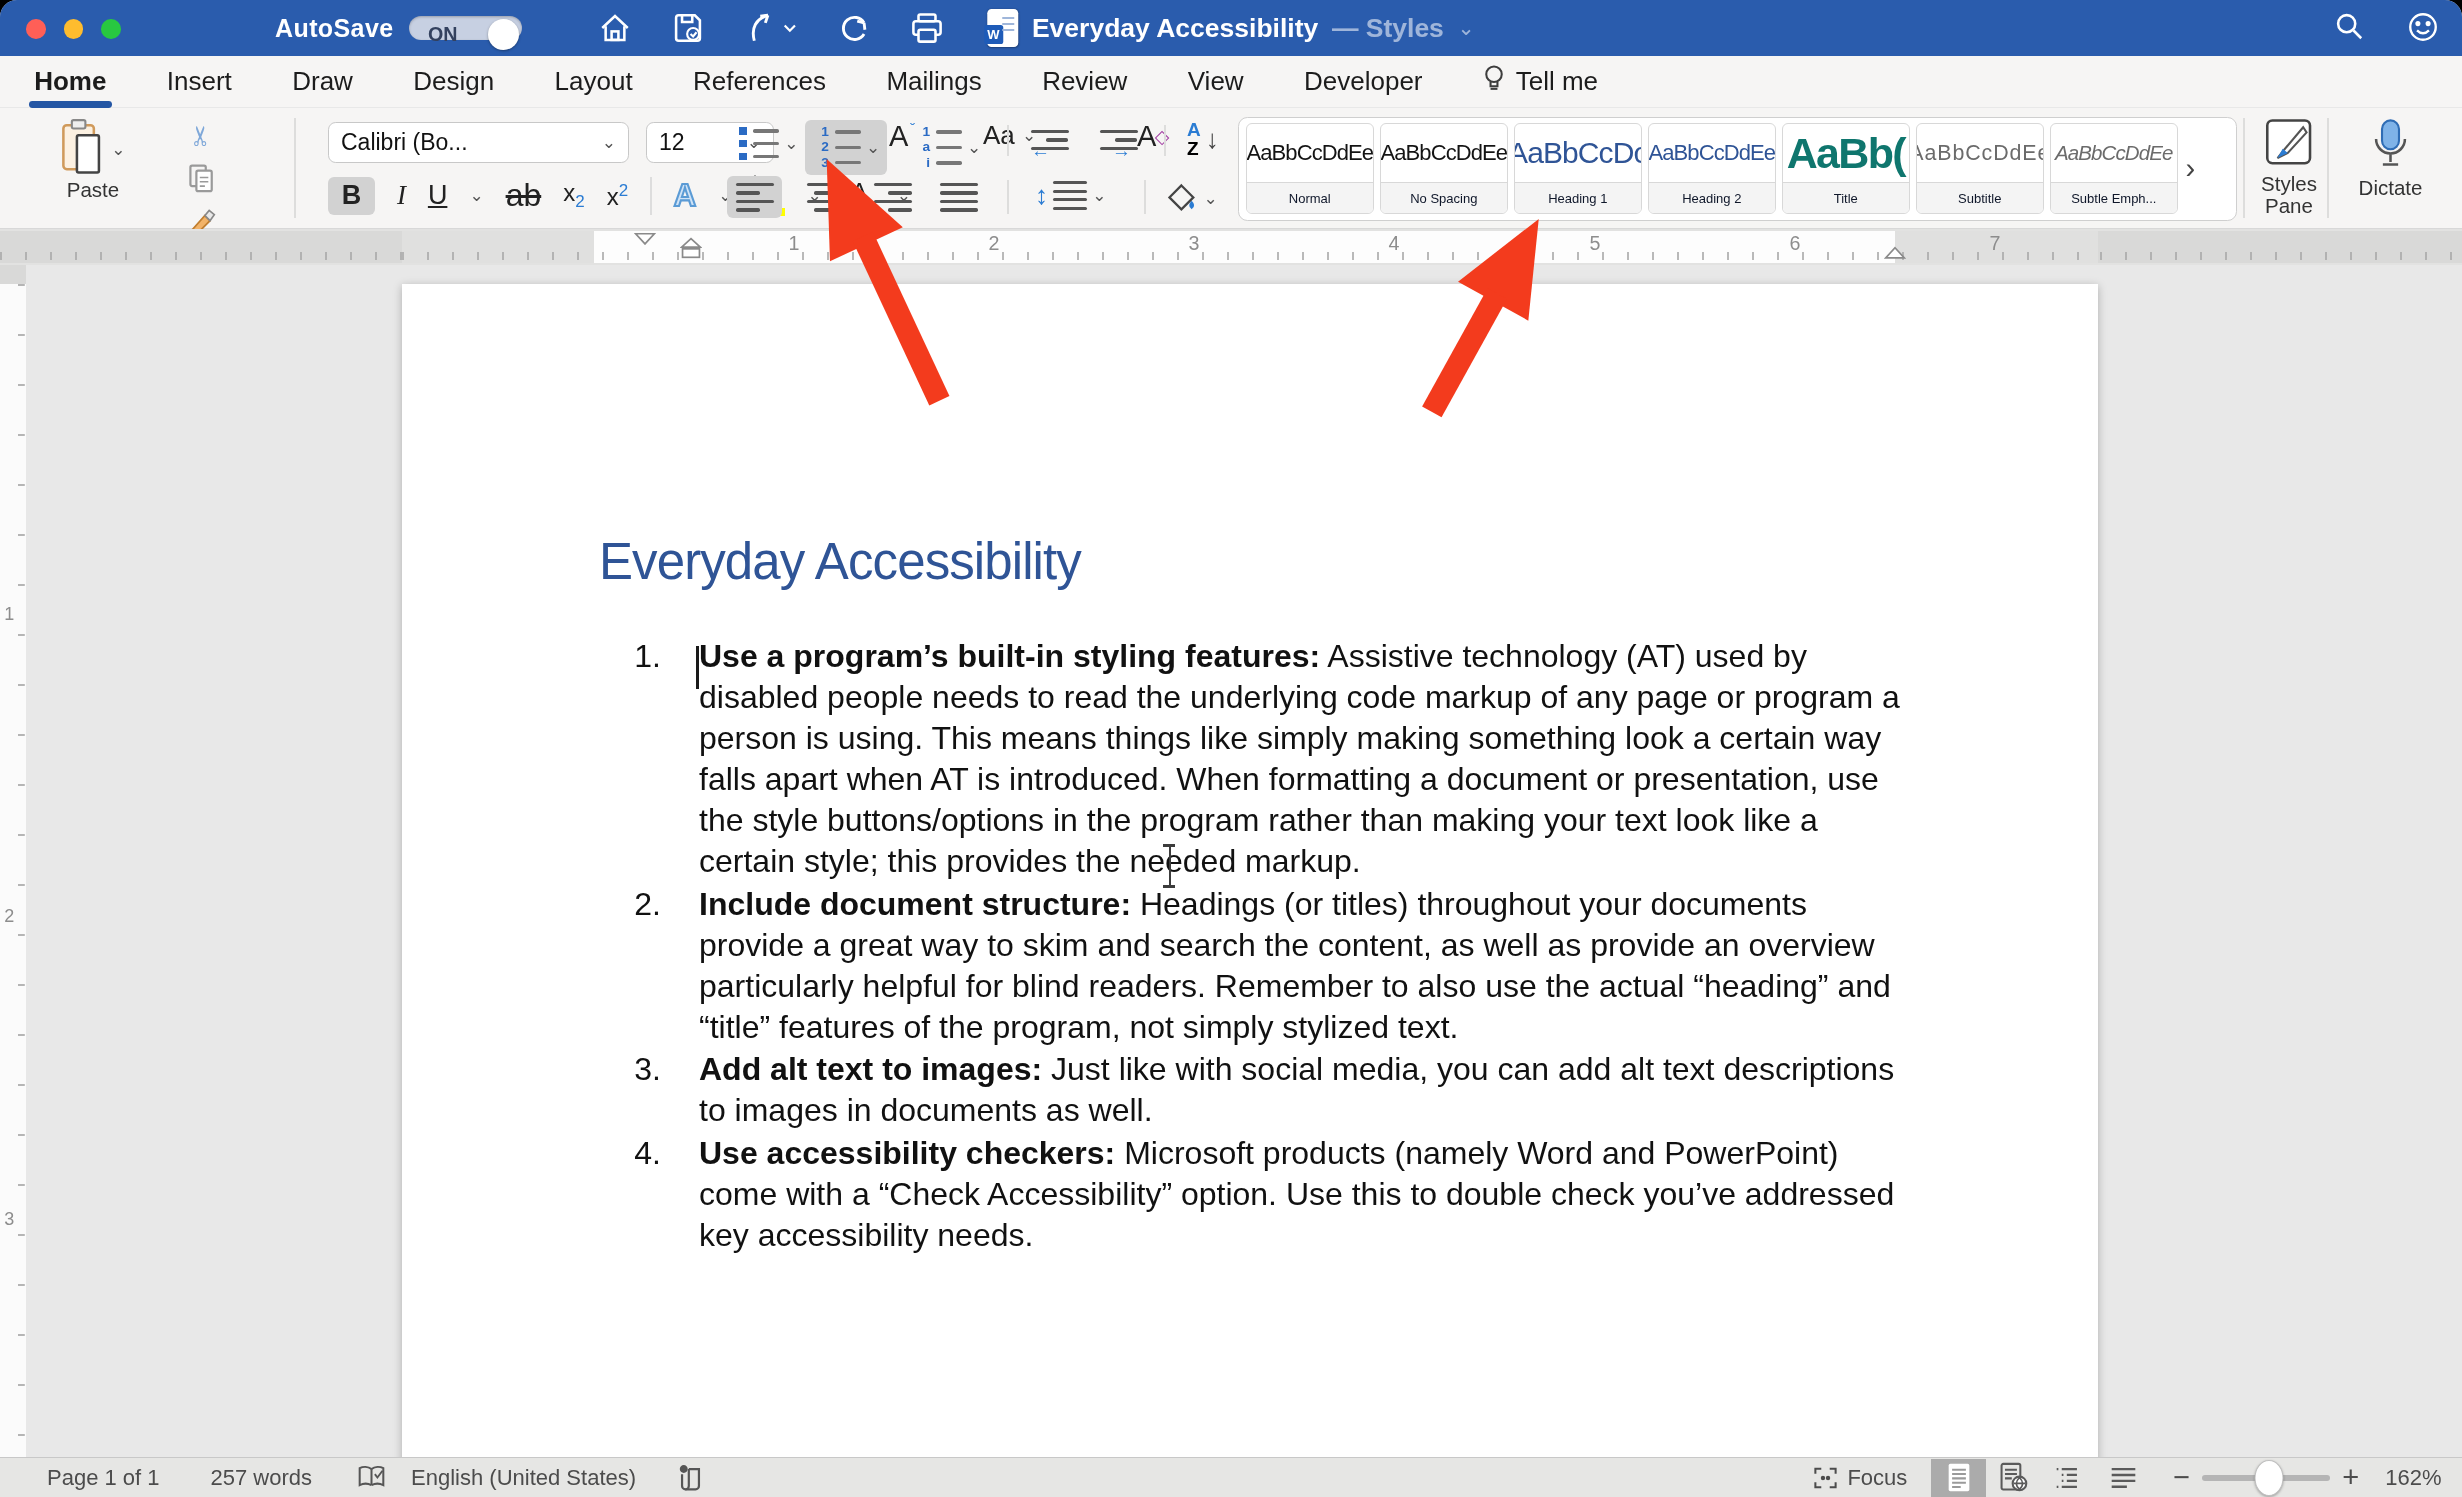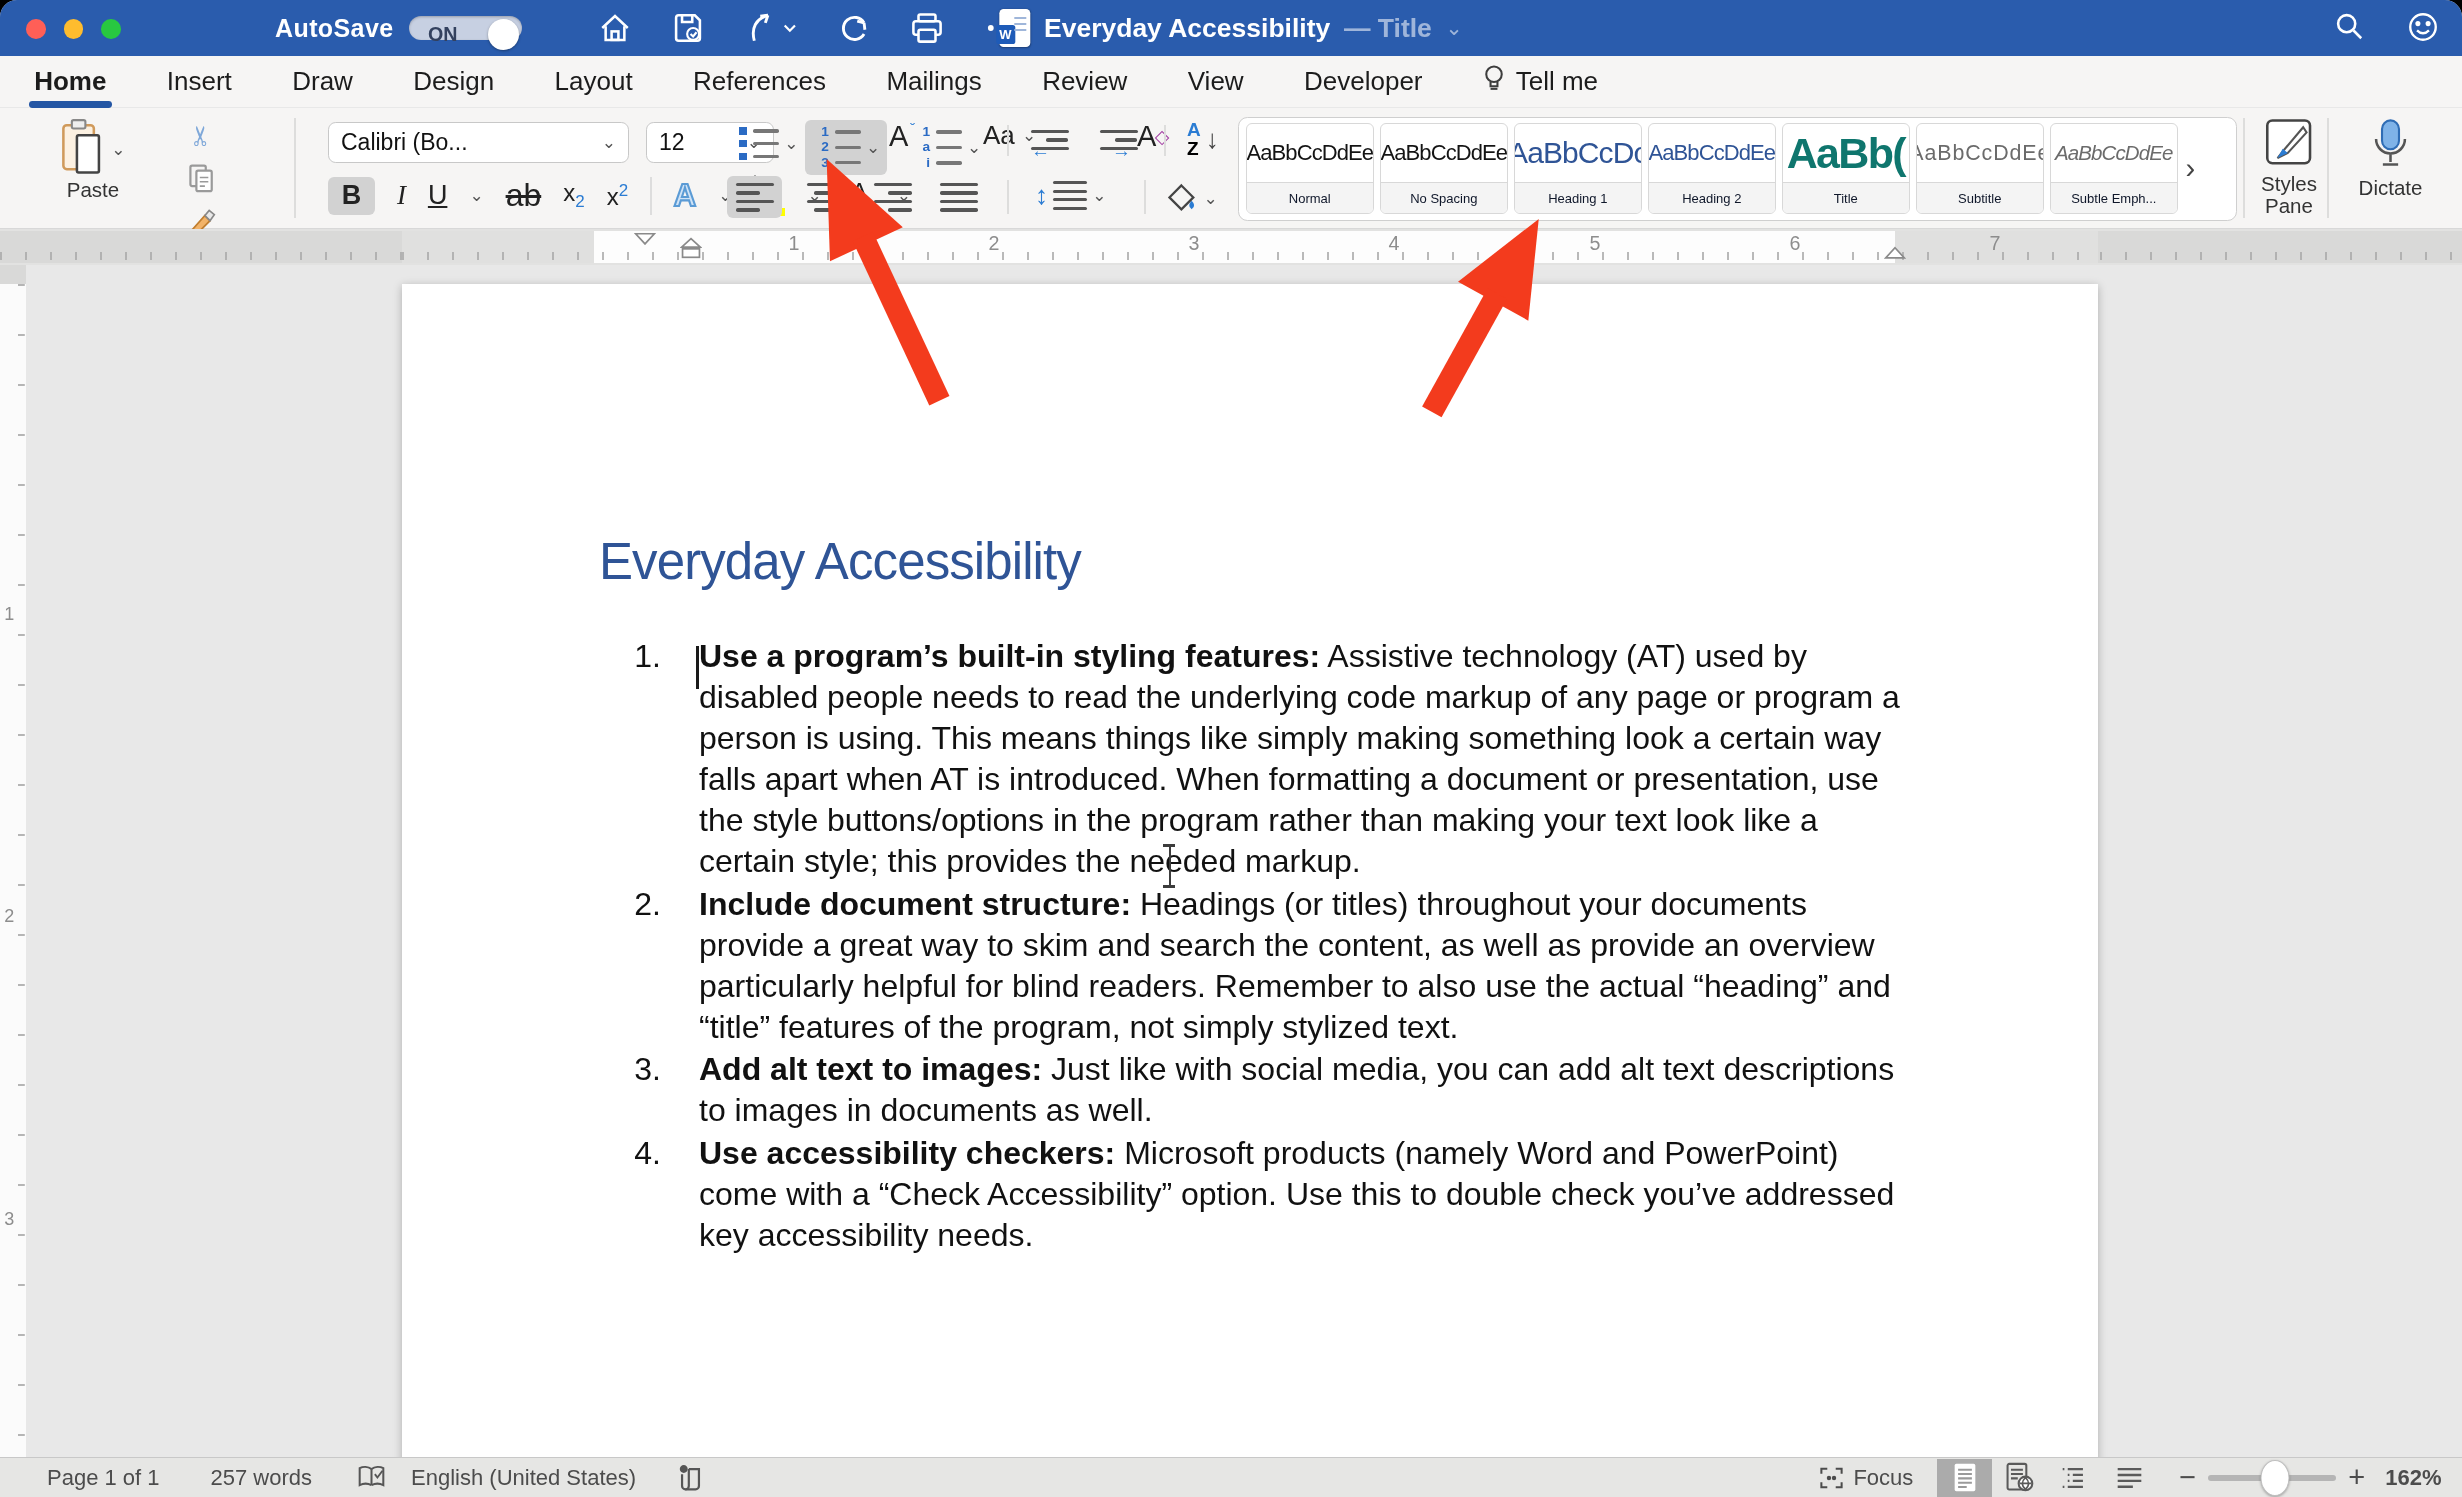--- a/index.html
+++ b/index.html
@@ -191,21 +191,21 @@
             <circle cx="32" cy="20" r="3.4"></circle>
           </svg>
         </span>
     </div>
     <div class="tb-title">
       <span class="doc-ico">
           <span class="w">W</span>
           <span class="lines"></span>
         </span>
       <span class="tb-doc-title">Everyday Accessibility</span>
-      <span class="tb-saved">— Title</span>
+      <span class="tb-saved">— Styles</span>
       <span class="tb-chev">⌄</span>
     </div>
     <div class="tb-right">
       <span><svg width="32.5" height="32.5" viewBox="0 0 38 38" fill="none" stroke="#fff" stroke-width="3">
             <circle cx="16" cy="16" r="10"></circle>
             <path d="M24 24 l9 9"></path>
           </svg></span>
       <span><svg width="34" height="34" viewBox="0 0 40 40" fill="none" stroke="#fff" stroke-width="2.8">
             <circle cx="20" cy="20" r="15"></circle>
             <circle cx="14" cy="16" r="1.6" fill="#fff"></circle>
@@ -610,21 +610,21 @@
       <span class="viewchip">
         <svg width="31" height="27" viewBox="0 0 36 32" fill="none" stroke="#5a5a5a" stroke-width="2.8">
             <path d="M4 6 h28 M4 13 h28 M4 20 h28 M4 27 h18"></path>
           </svg>
       </span>
       <span style="font-size:29px;color:#4c4c4c;margin-left:22px;">−</span>
       <span class="zoomtrack">
           <span class="zoomknob"></span>
         </span>
       <span style="font-size:29px;color:#4c4c4c;">+</span>
-      <span style="margin-left:20px;font-weight:bold;">162%</span>
+      <span style="margin-left:26px;">162%</span>
     </div>
   </div>
 
   <svg class="arrows" width="2462" height="1497" viewBox="0 0 2880 1751">
     <g transform="translate(967,186) rotate(-25)">
       <polygon points="0,0 -47,110 47,110" fill="#f33b1d"></polygon>
       <rect x="-13" y="100" width="26" height="212" fill="#f33b1d"></rect>
     </g>
     <g transform="translate(1800,256) rotate(29)">
       <polygon points="0,0 -47,110 47,110" fill="#f33b1d"></polygon>

